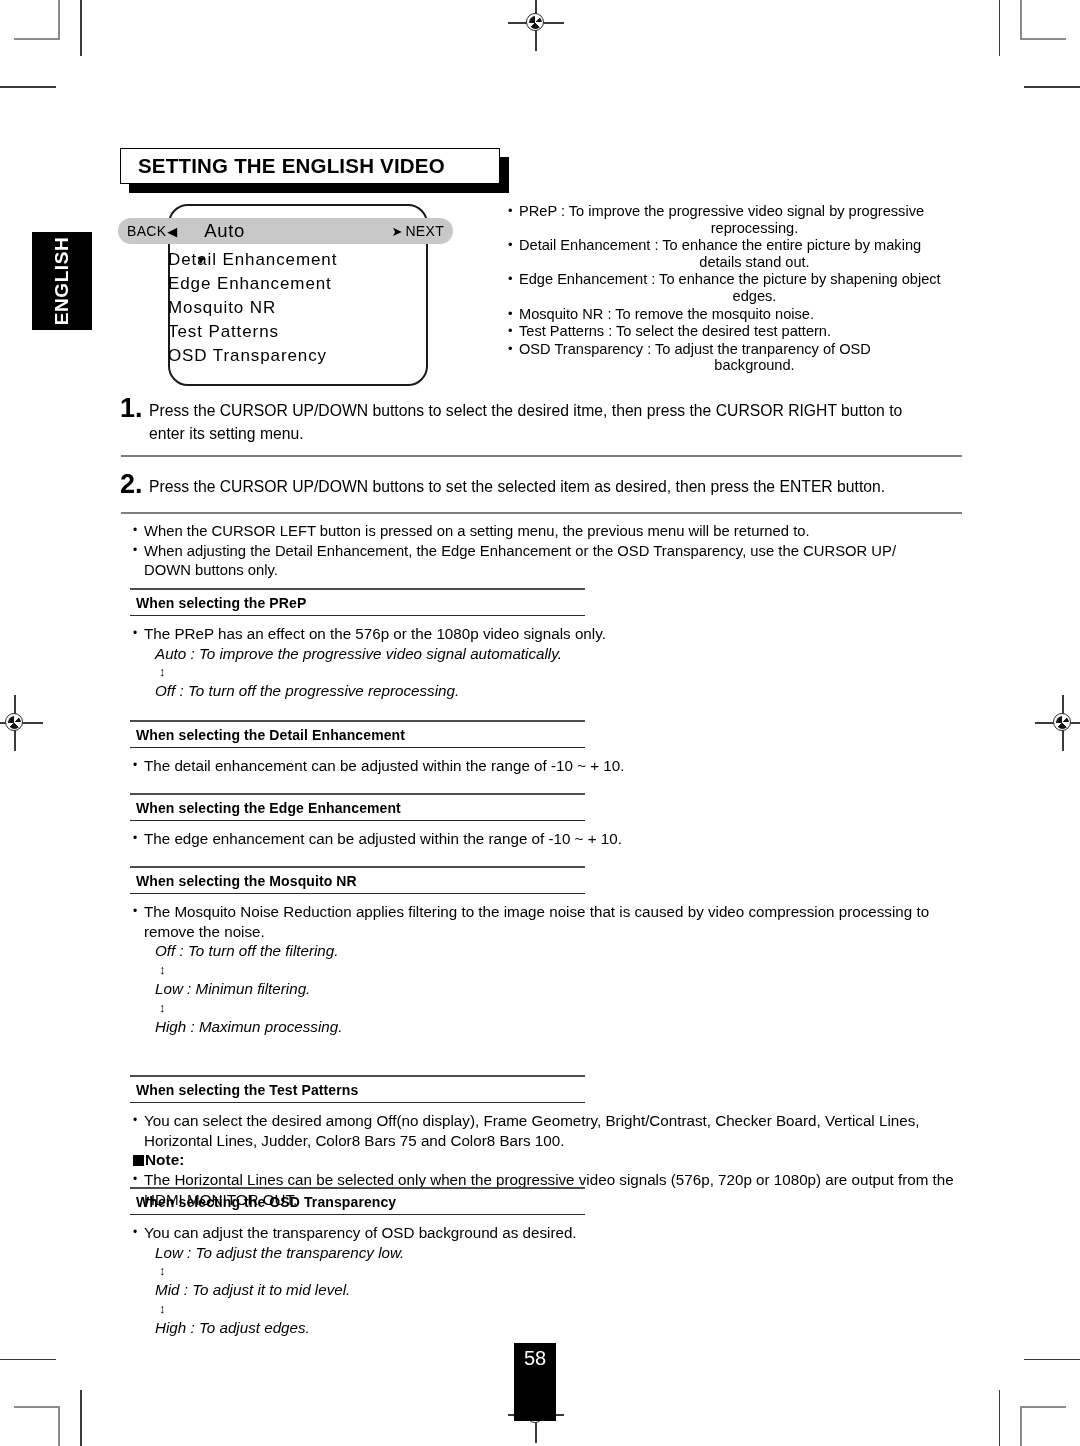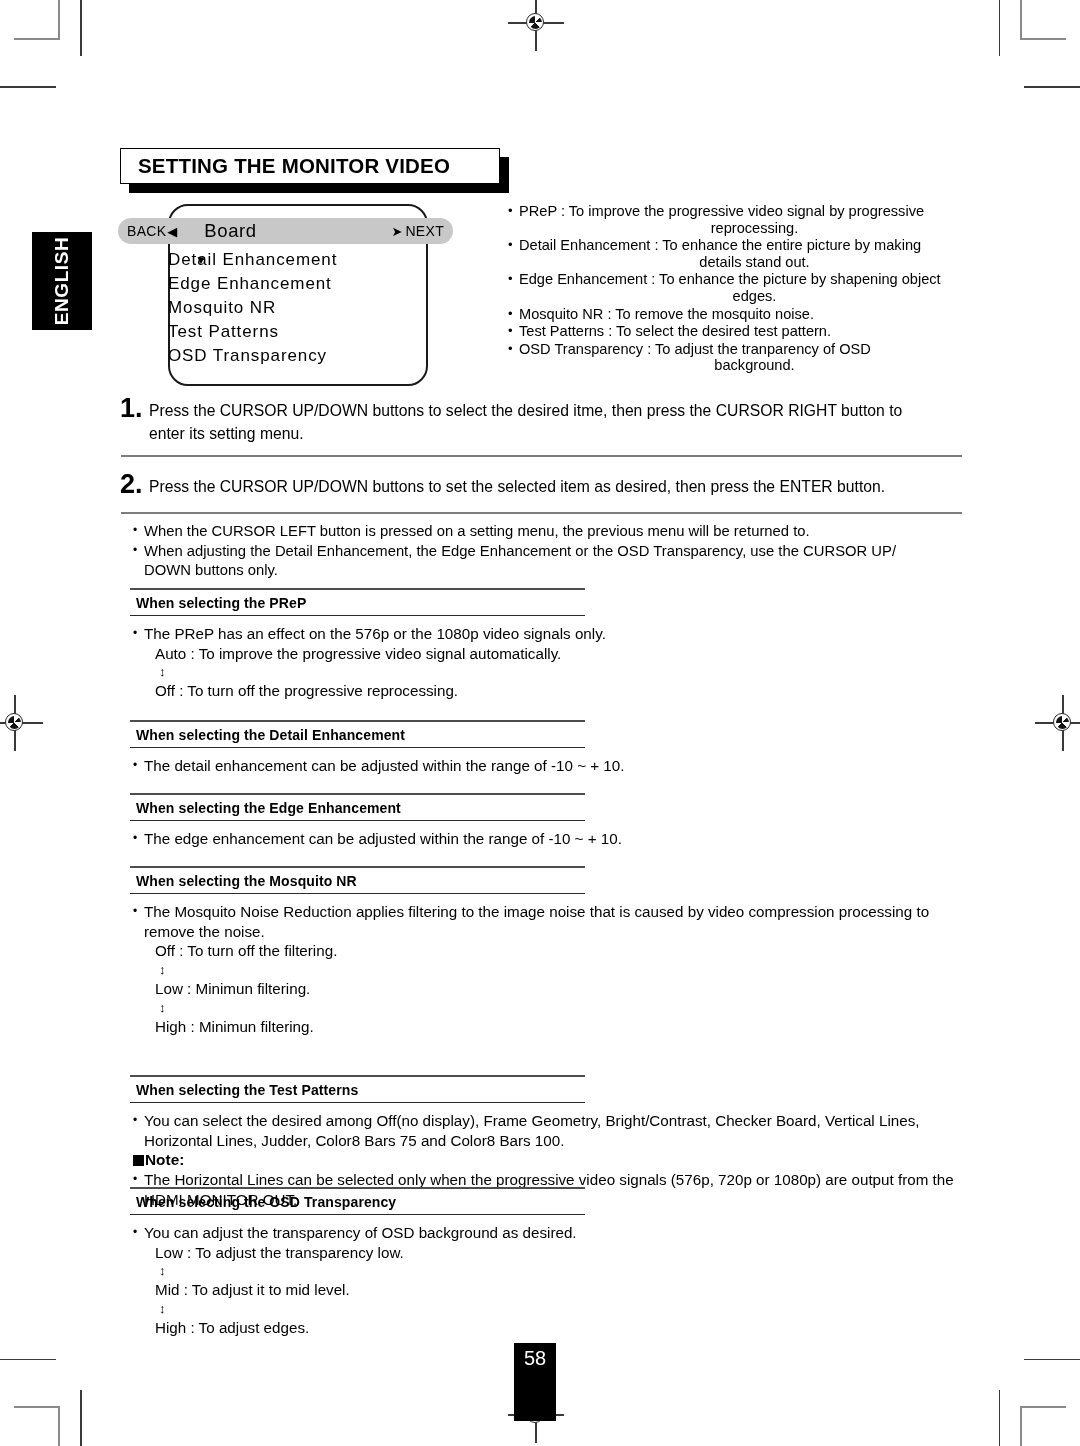--- a/index.html
+++ b/index.html
@@ -354,20 +354,21 @@
     font-size: 15.2px;
     line-height: 19.6px;
   }
   .sec .bl {
     display: flex;
   }
   .sec .bl .dot { flex: 0 0 11px; font-size: 12px; padding-left: 3px; }
   .sec .bl .txt { flex: 1 1 auto; }
   .sec .opt {
     padding-left: 25px;
+    font-style: italic;
   }
   .sec .updown {
     padding-left: 29px;
     font-size: 13px;
     line-height: 18px;
   }
   .sec .notehead {
     padding-left: 3px;
     font-size: 15.4px;
     font-weight: bold;
@@ -449,30 +450,30 @@
   </div>
 
 
   <div id="english-tab">
     <span>ENGLISH</span>
   </div>
 
   <div id="title-banner">
     <div class="shadow"></div>
     <div class="face">
-      <span>SETTING THE MONITOR VIDEO</span>
+      <span>SETTING THE ENGLISH VIDEO</span>
     </div>
   </div>
 
   <div id="osd">
     <div class="box"></div>
     <div id="osd-highlight">
       <span class="back">BACK</span>
       <span class="arrow-l">◀</span>
-      <span class="prep">Board</span>
+      <span class="prep">Auto</span>
       <span class="next-wrap">
         <span class="arrow-r">➤</span>
         <span class="next">NEXT</span>
       </span>
     </div>
     <div id="osd-items">
       <div class="row">
         <span class="caret">▼</span>
         <span class="lbl">Detail Enhancement</span>
       </div>
@@ -598,21 +599,21 @@
     <div class="head-rule-bot"></div>
     <div class="content">
       <div class="bl">
         <span class="dot">•</span>
         <span class="txt">The Mosquito Noise Reduction applies filtering to the image noise that is caused by video compression processing to remove the noise.</span>
       </div>
       <div class="opt">Off : To turn off the filtering.</div>
       <div class="updown">↕</div>
       <div class="opt">Low : Minimun filtering.</div>
       <div class="updown">↕</div>
-      <div class="opt">High : Minimun filtering.</div>
+      <div class="opt">High : Maximun processing.</div>
     </div>
   </div>
 
   <div class="sec" id="sec-test">
     <div class="head-rule-top"></div>
     <h2>When selecting the Test Patterns</h2>
     <div class="head-rule-bot"></div>
     <div class="content">
       <div class="bl">
         <span class="dot">•</span>

